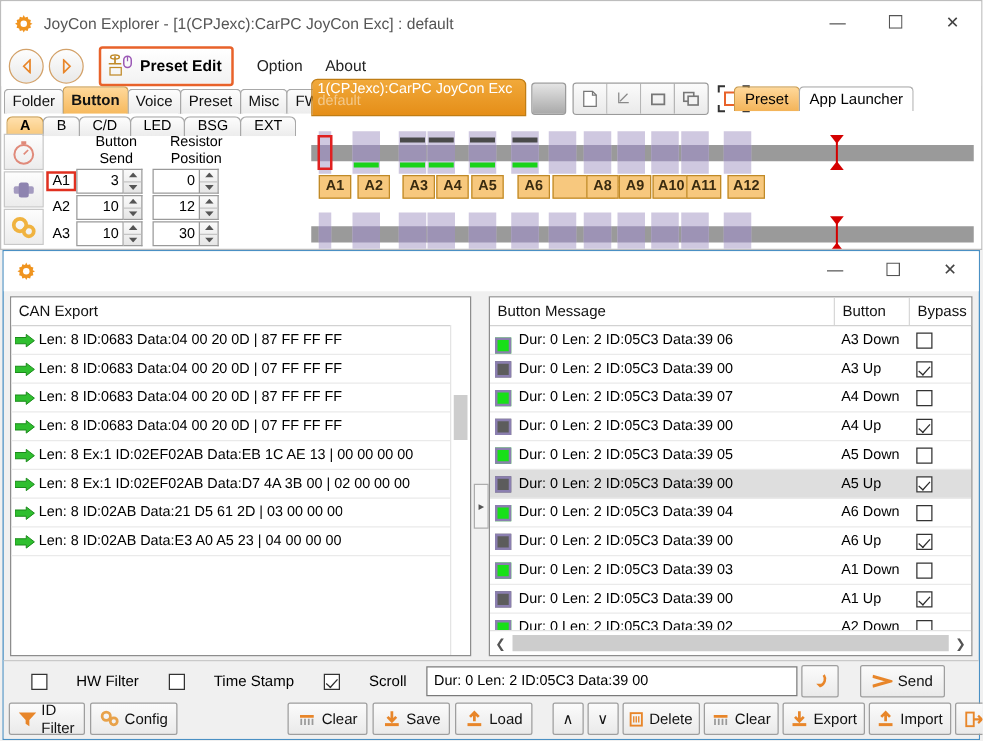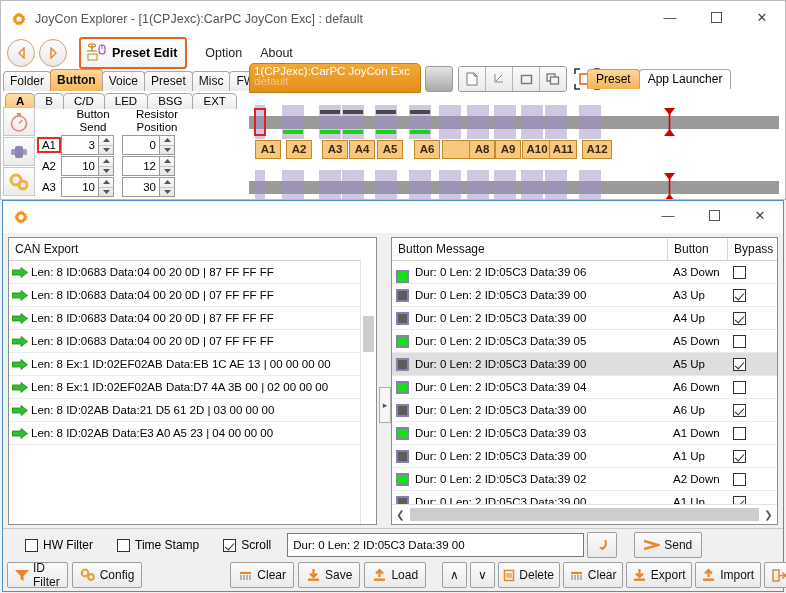--- a/index.html
+++ b/index.html
@@ -138,21 +138,21 @@
   .sc-bottom{position:absolute;left:0;right:0;bottom:0;height:62px;background:#f0f0f0;
              border-top:1px solid #c9c9c9;}
   .bb-row{position:absolute;left:0;right:0;height:28px;display:flex;align-items:center;}
   .bb-row.r1{top:2px;}
   .bb-row.r2{top:32px;}
   .btn{height:26px;border:1px solid #9e9e9e;background:linear-gradient(#fbfbfb,#eaeaea);
        border-radius:2px;display:flex;align-items:center;justify-content:center;
        padding:0 7px;font-size:12px;color:#111;box-sizing:border-box;}
   .btn .ic{margin-right:4px;display:flex;align-items:center;}
   .btn.primary{border:2px solid #1b74c4;}
-  .chk{display:flex;align-items:center;font-size:12px;}
+  .chk{display:flex;align-items:center;font-size:12px;gap:18px;}
   .chk .ck{margin-right:5px;}
   .txtfield{height:24px;border:1px solid #7a7a7a;background:#fff;font-size:11.5px;
             line-height:22px;padding-left:5px;box-sizing:border-box;overflow:hidden;white-space:nowrap;}
 </style>
 </head>
 <body>
 
 <div id="main-window">
 
   <div class="titlebar">
@@ -646,20 +646,30 @@
               <span class="sq off"></span>
               <span style="margin-left:6px">Dur:  0 Len: 2 ID:05C3 Data:39 00</span>
             </span>
             <span class="col sep" style="width:60px">A3 Up</span>
             <span class="col sep" style="flex:1;display:flex;align-items:center">
               <span class="ck on"></span>
             </span>
           </div>
           <div class="lrow">
             <span class="col" style="width:275px;display:flex;align-items:center;padding-left:4px">
+              <span class="sq on"></span>
+              <span style="margin-left:6px">Dur:  0 Len: 2 ID:05C3 Data:39 07</span>
+            </span>
+            <span class="col sep" style="width:60px">A4 Down</span>
+            <span class="col sep" style="flex:1;display:flex;align-items:center">
+              <span class="ck "></span>
+            </span>
+          </div>
+          <div class="lrow">
+            <span class="col" style="width:275px;display:flex;align-items:center;padding-left:4px">
               <span class="sq off"></span>
               <span style="margin-left:6px">Dur:  0 Len: 2 ID:05C3 Data:39 00</span>
             </span>
             <span class="col sep" style="width:60px">A4 Up</span>
             <span class="col sep" style="flex:1;display:flex;align-items:center">
               <span class="ck on"></span>
             </span>
           </div>
           <div class="lrow">
             <span class="col" style="width:275px;display:flex;align-items:center;padding-left:4px">

